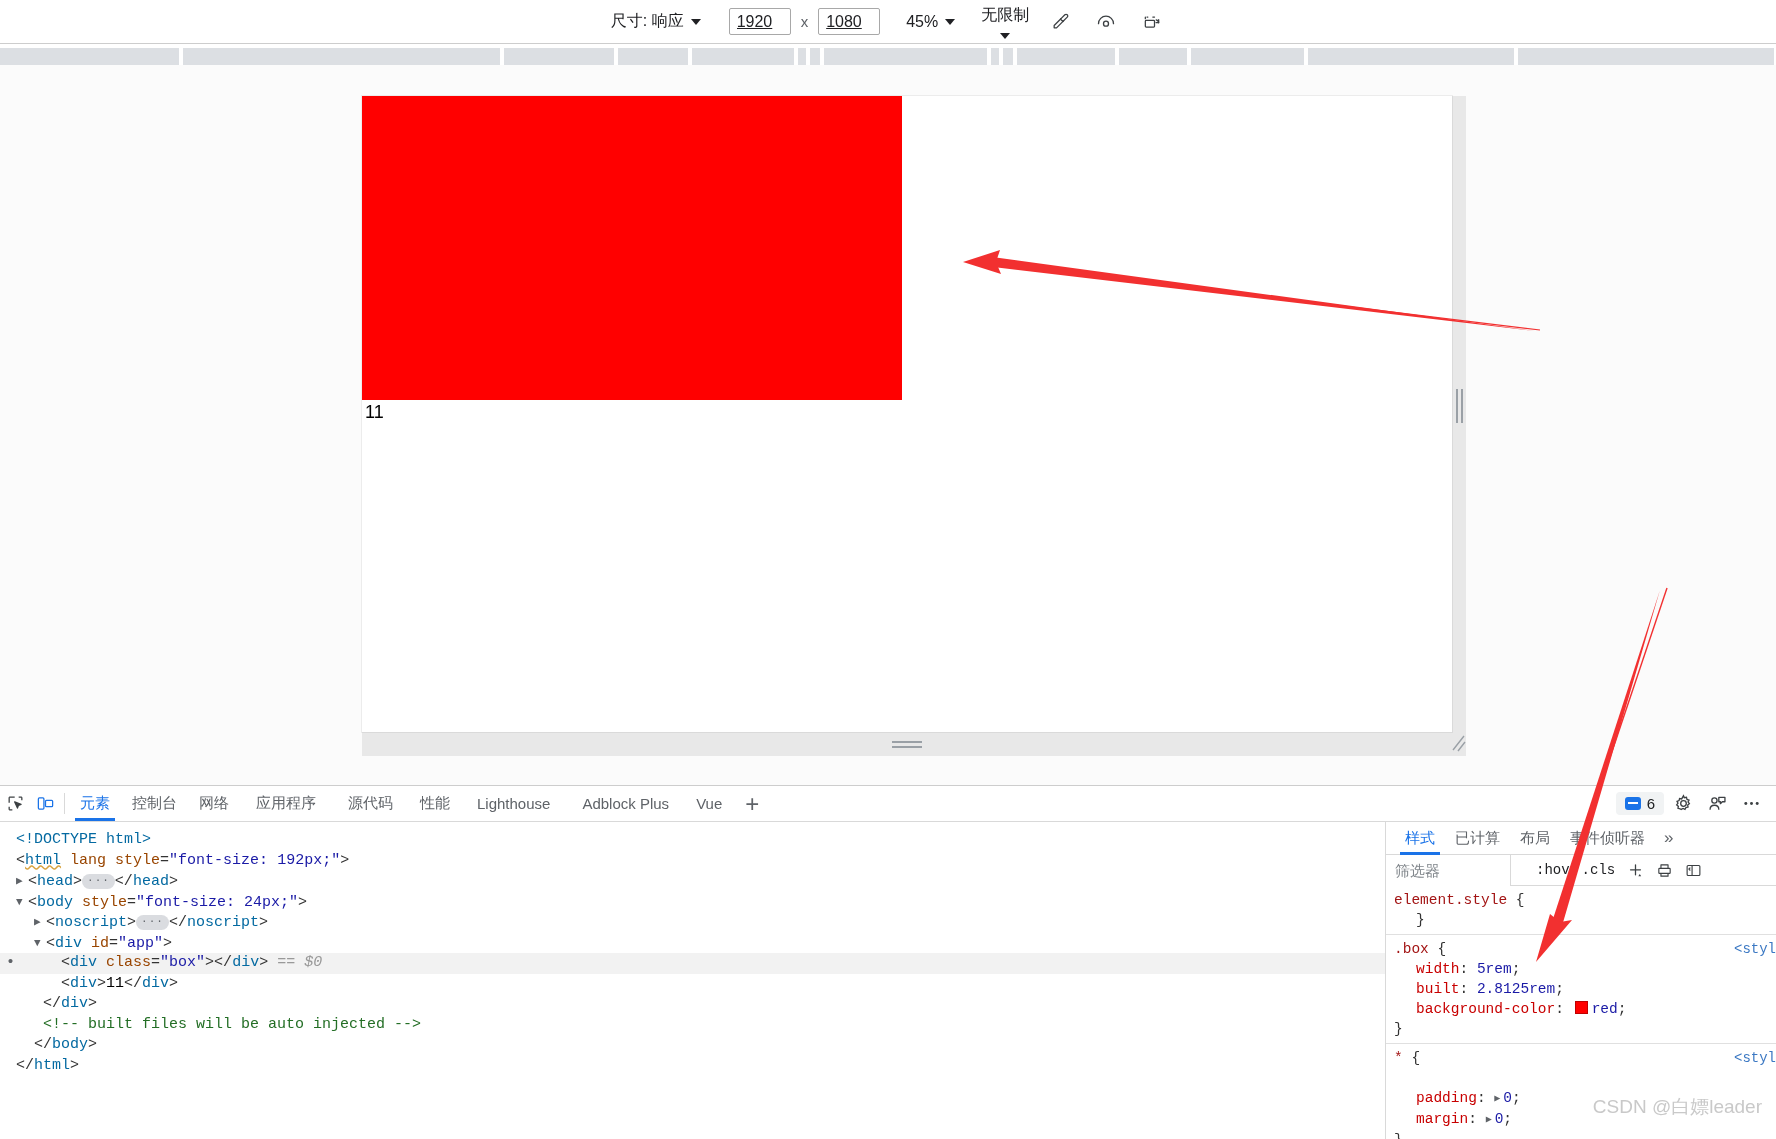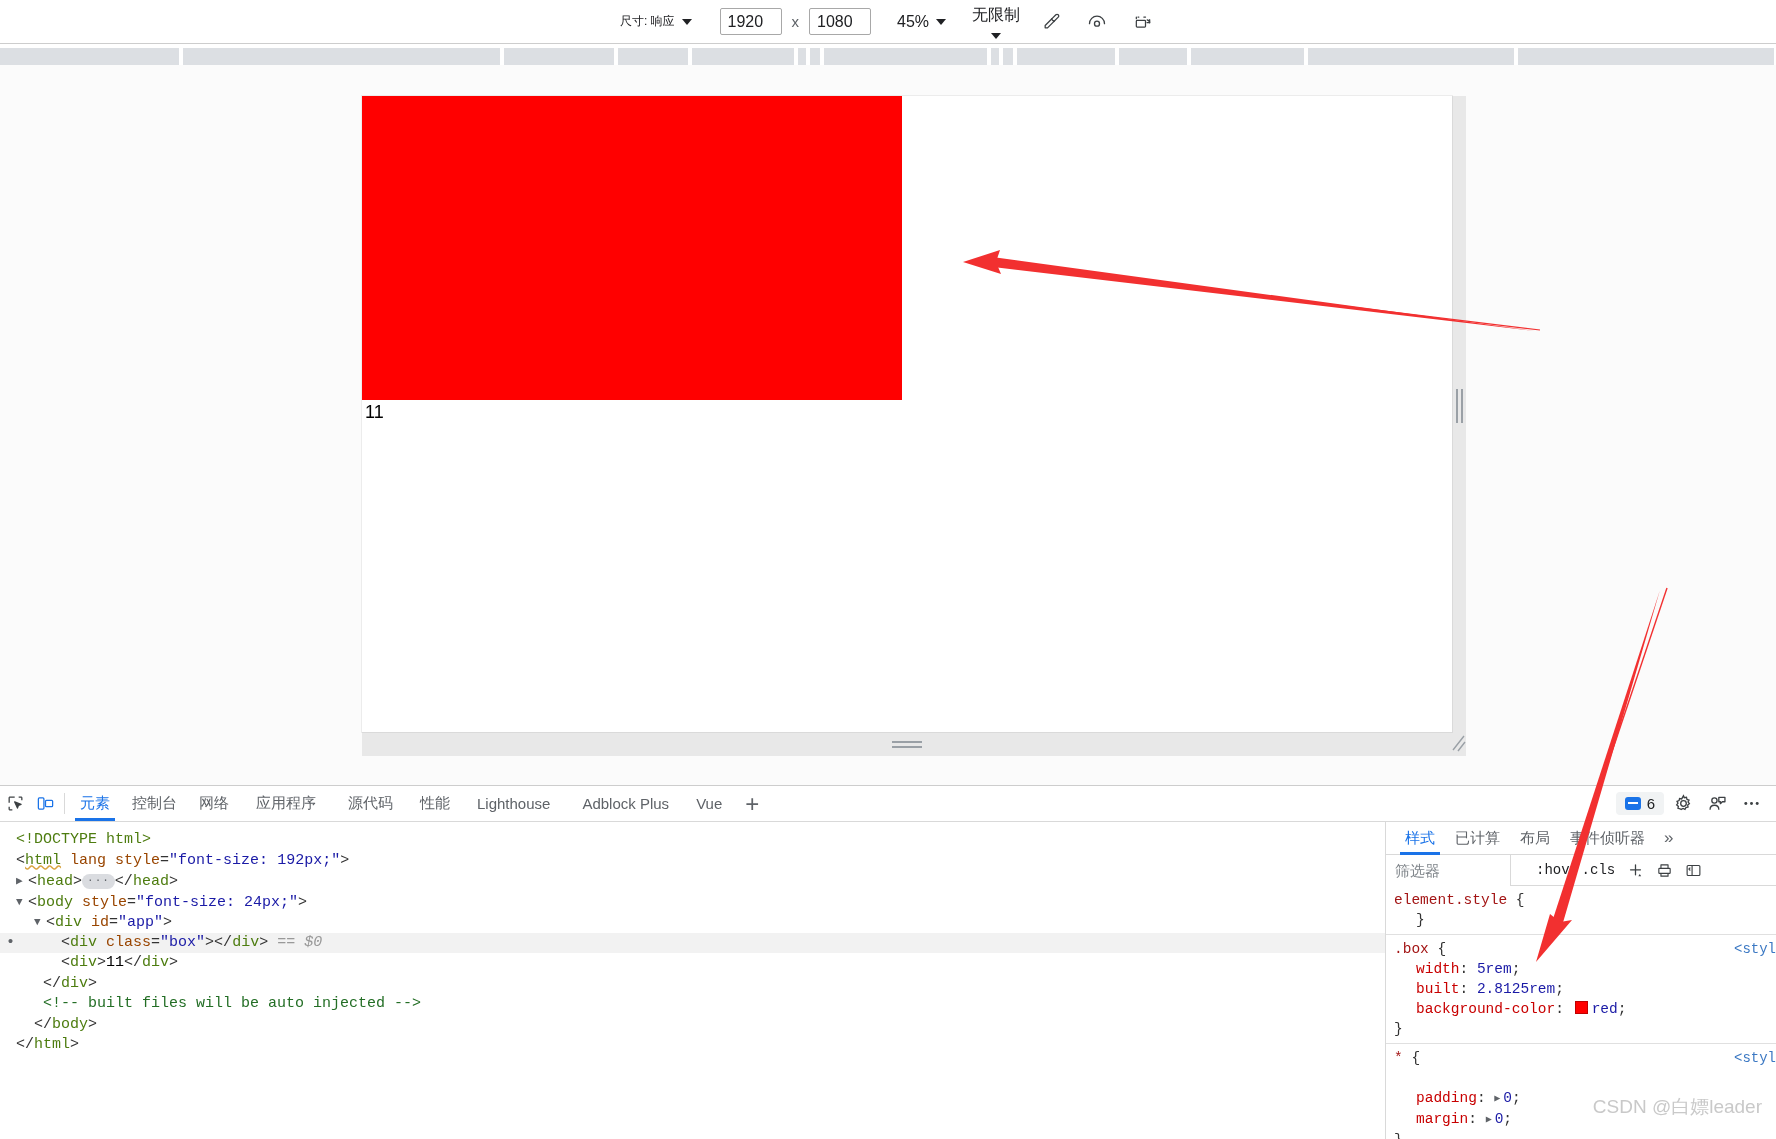--- a/index.html
+++ b/index.html
@@ -14,34 +14,35 @@
 
   
   .device-toolbar{
     position:absolute;left:0;top:0;width:1776px;height:44px;
     background:#ffffff;border-bottom:1px solid #cdcdcd;
     display:flex;align-items:center;justify-content:center;
     box-sizing:border-box;
   }
   .dt-inner{display:flex;align-items:center;gap:0;}
   .dt-label{
-    font-size:12px;color:#202124;white-space:nowrap;
+    font-size:16px;color:#202124;white-space:nowrap;
     padding:0 2px;display:flex;align-items:center;gap:7px;
   }
   .caret{
     width:0;height:0;border-left:5px solid transparent;border-right:5px solid transparent;
     border-top:6px solid #202124;display:inline-block;
   }
   .dt-gap{width:26px;}
   .dt-gap-s{width:16px;}
   .dim-input{
     width:62px;height:27px;border:1px solid #a8a8a8;border-radius:2px;
     background:#fff;font-size:16px;color:#202124;text-align:left;
     padding:0 7px;box-sizing:border-box;font-family:"Liberation Sans",sans-serif;
     outline:none;
+    text-decoration:underline;
   }
   .dim-x{font-size:15px;color:#5f6368;padding:0 10px;}
   .dt-zoom{font-size:16px;color:#202124;display:flex;align-items:center;gap:7px;}
   .dt-throttle{font-size:16px;color:#202124;display:flex;align-items:center;gap:7px;flex-direction:column;}
   .dt-icon{
     width:30px;height:30px;display:flex;align-items:center;justify-content:center;
     color:#3c4043;
   }
 
   
@@ -146,21 +147,21 @@
   }
   .dom-line{
     white-space:pre;padding-left:6px;height:20.5px;
   }
   .dom-line.sel{background:#f2f2f2;}
   .dom-line .gutter{display:inline-block;width:10px;color:#5f6368;}
   .tri{
     display:inline-block;width:12px;color:#5f6368;font-size:11px;
     vertical-align:1px;
   }
-  .tg{color:#4d7c0f;}
+  .tg{color:#0369a1;}
   .at{color:#994500;}
   .av{color:#1a1aa6;}
   .pt{color:#333;}
   .cm{color:#236e25;}
   .tx{color:#000;}
   .dollar{color:#999;font-style:italic;}
   .ellip{
     display:inline-block;background:#dadce0;border-radius:8px;
     color:#5f6368;font-size:11px;line-height:11px;padding:1px 5px 3px;
     vertical-align:2px;letter-spacing:1px;
@@ -399,20 +400,21 @@
       <div class="dom-tree">
 
         <div class="dom-line"><span class="gutter"></span><span class="tg">&lt;!DOCTYPE html&gt;</span></div>
 
         <div class="dom-line"><span class="gutter"></span><span class="pt">&lt;</span><span class="tg squig">html</span><span class="pt"> </span><span class="at">lang</span><span class="pt"> </span><span class="at">style</span><span class="pt">=</span><span class="av">"font-size: 192px;"</span><span class="pt">&gt;</span></div>
 
         <div class="dom-line"><span class="gutter"></span><span class="tri">▶</span><span class="pt">&lt;</span><span class="tg">head</span><span class="pt">&gt;</span><span class="ellip">···</span><span class="pt">&lt;/</span><span class="tg">head</span><span class="pt">&gt;</span></div>
 
         <div class="dom-line"><span class="gutter"></span><span class="tri">▼</span><span class="pt">&lt;</span><span class="tg">body</span><span class="pt"> </span><span class="at">style</span><span class="pt">=</span><span class="av">"font-size: 24px;"</span><span class="pt">&gt;</span></div>
 
+        <div class="dom-line"><span class="gutter"></span>  <span class="tri">▶</span><span class="pt">&lt;</span><span class="tg">noscript</span><span class="pt">&gt;</span><span class="ellip">···</span><span class="pt">&lt;/</span><span class="tg">noscript</span><span class="pt">&gt;</span></div>
 
         <div class="dom-line"><span class="gutter"></span>  <span class="tri">▼</span><span class="pt">&lt;</span><span class="tg">div</span><span class="pt"> </span><span class="at">id</span><span class="pt">=</span><span class="av">"app"</span><span class="pt">&gt;</span></div>
 
         <div class="dom-line sel"><span class="gutter bullet">•</span>     <span class="pt">&lt;</span><span class="tg">div</span><span class="pt"> </span><span class="at">class</span><span class="pt">=</span><span class="av">"box"</span><span class="pt">&gt;&lt;/</span><span class="tg">div</span><span class="pt">&gt;</span><span class="pt"> </span><span class="dollar">== $0</span></div>
 
         <div class="dom-line"><span class="gutter"></span>     <span class="pt">&lt;</span><span class="tg">div</span><span class="pt">&gt;</span><span class="tx">11</span><span class="pt">&lt;/</span><span class="tg">div</span><span class="pt">&gt;</span></div>
 
         <div class="dom-line"><span class="gutter"></span>   <span class="pt">&lt;/</span><span class="tg">div</span><span class="pt">&gt;</span></div>
 
         <div class="dom-line"><span class="gutter"></span>   <span class="cm">&lt;!-- built files will be auto injected --&gt;</span></div>

